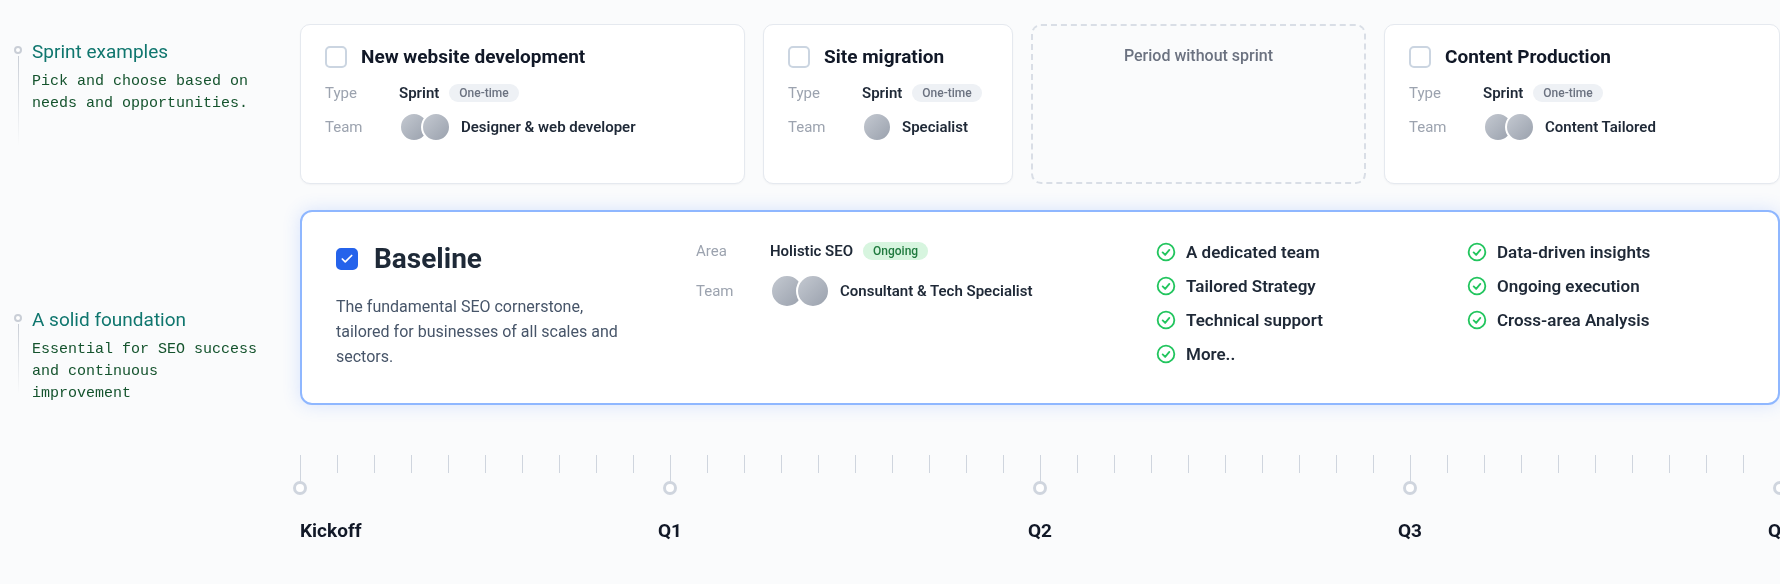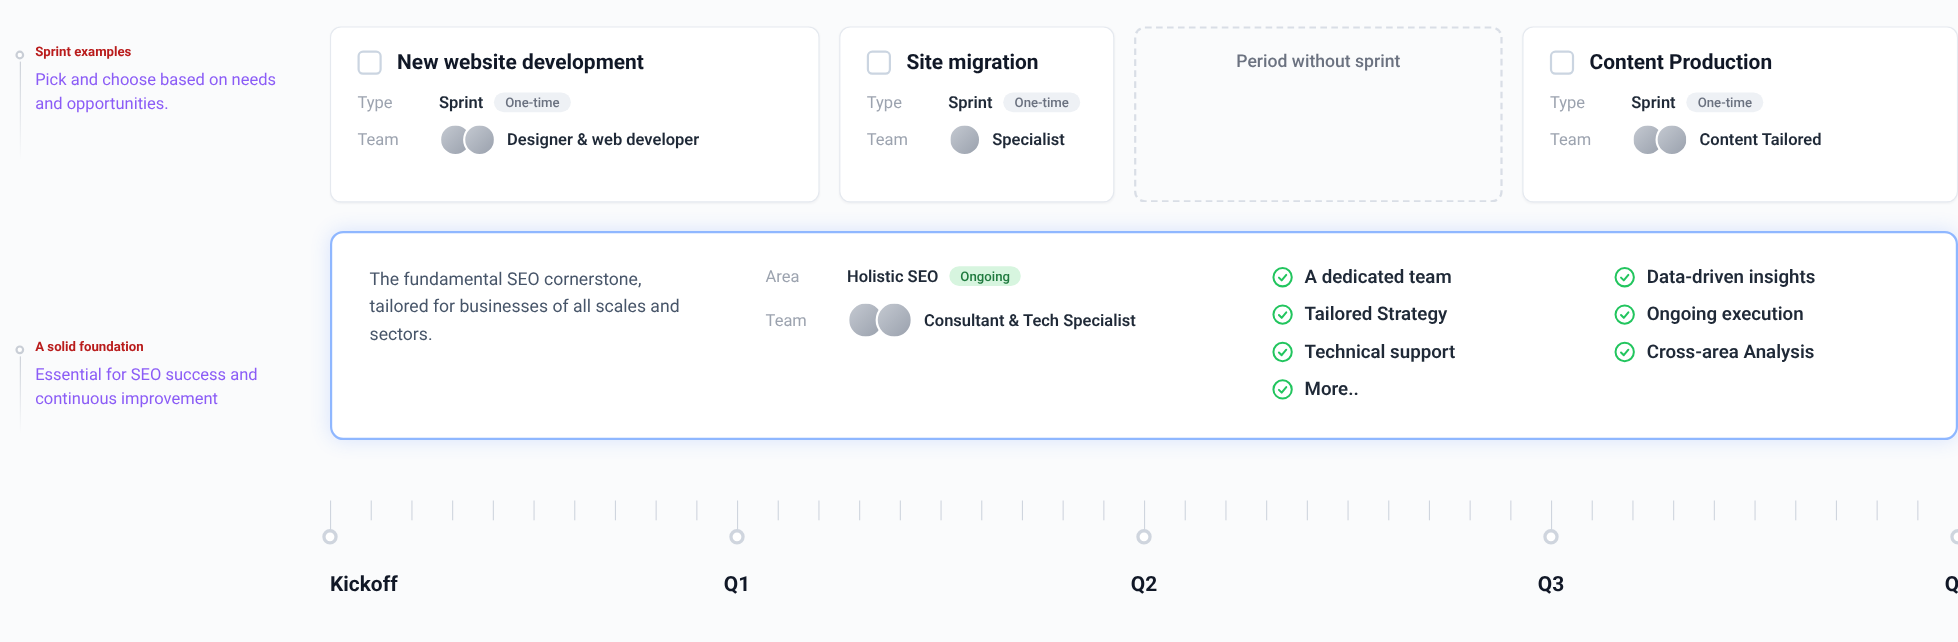--- a/index.html
+++ b/index.html
@@ -29,29 +29,30 @@
     border:2px solid #c9ced6;
   }
   .side-label .bar {
     position:absolute;
     left:-14px;
     top:16px;
     width:1px;
     background: linear-gradient(#c9ced6, rgba(201,206,214,0));
   }
   .side-label h3 {
-    font-size: 12px;
-    font-weight: 700;
-    color: #b91c1c;
+    font-size: 19px;
+    font-weight: 400;
+    color: #0f766e;
     margin-bottom: 8px;
   }
   .side-label p {
     font-size: 15px;
-    color:#8b5cf6;
+    color:#14532d;
     line-height:1.45;
+    font-family:Liberation Mono, monospace;
   }
 
   
   .sprints-row {
     position: absolute;
     top: 24px;
     left: 300px;
     right: 0;
     height: 160px;
     display:flex;
@@ -260,20 +261,28 @@
           </span>
         <span>Content Tailored</span>
       </span>
     </div>
   </div>
 
 </div>
 
 <div class="baseline">
   <div class="col1">
+    <div class="title-row">
+      <span class="check checked">
+        <svg width="14" height="14" viewBox="0 0 24 24" fill="none" stroke-width="3" stroke-linecap="round" stroke-linejoin="round">
+            <polyline points="4 12 9 17 20 6"></polyline>
+          </svg>
+      </span>
+      <h2>Baseline</h2>
+    </div>
     <p class="desc">The fundamental SEO cornerstone, tailored for businesses of all scales and sectors.</p>
   </div>
 
   <div class="col2">
     <div class="meta-row">
       <span class="label">Area</span>
       <span class="val">
         <span>Holistic SEO</span>
         <span class="badge green">Ongoing</span>
       </span>

